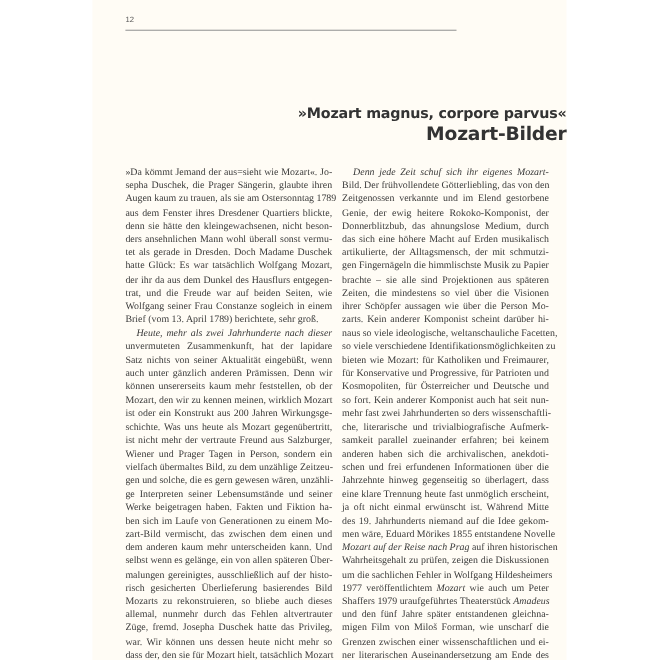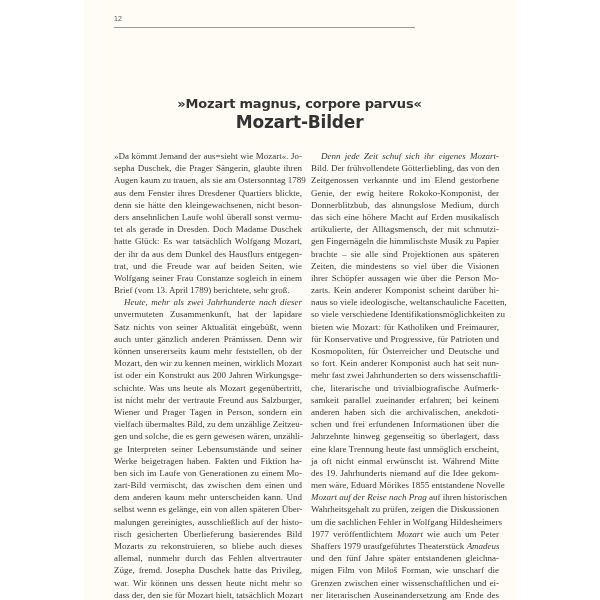--- a/index.html
+++ b/index.html
@@ -1,20 +1,20 @@
 <!DOCTYPE html>
 <html><head>
 <meta charset="utf-8">
 <style>
   html, body { margin:0; padding:0; }
   body { width:600px; height:600px; background:#ffffff; position:relative; overflow:hidden; }
   .page { position:absolute; left:84px; top:0; width:431px; height:600px; background:#fffcf5; }
   .page-number { position:absolute; left:114px; top:15px; font-family:"Liberation Sans", sans-serif; font-size:7px; color:#555; }
   .header-rule { position:absolute; left:114px; top:27px; width:301px; height:1px; background:#9a9a9a; }
-  .title-block { position:absolute; left:84px; width:431px; top:95px; text-align:center; font-family:"DejaVu Sans", sans-serif; font-weight:bold; color:#333; }
+  .title-block { position:absolute; left:84px; width:431px; top:95px; text-align:right; font-family:"DejaVu Sans", sans-serif; font-weight:bold; color:#333; }
   .title-line1 { font-size:13px; line-height:18px; letter-spacing:-0.2px; }
   .title-line2 { font-size:17px; line-height:18px; letter-spacing:-0.2px; }
   .column { position:absolute; top:150px; width:188px; font-family:"Liberation Serif", serif; font-size:9px; line-height:12.2px; color:#3a3a3a; }
   .col-left { left:114px; }
   .col-right { left:311px; }
   .line { display:block; white-space:nowrap; text-align:justify; text-align-last:justify; height:12.2px; overflow:visible; }
   .line.last { text-align-last:left; }
   .line.indent { padding-left:10px;font-style:italic; }
   .it { font-style:italic;font-family:Liberation Serif, serif; }
 </style>
@@ -29,21 +29,21 @@
   <div class="title-line1">»Mozart magnus, corpore parvus«</div>
   <div class="title-line2">Mozart-Bilder</div>
 </div>
 
 <div class="column col-left" id="col-left">
     <span class="line">»Da kömmt Jemand der aus=sieht wie Mozart«. Jo-</span>
     <span class="line">sepha Duschek, die Prager Sängerin, glaubte ihren</span>
     <span class="line">Augen kaum zu trauen, als sie am Ostersonntag 1789</span>
     <span class="line">aus dem Fenster ihres Dresdener Quartiers blickte,</span>
     <span class="line">denn sie hätte den kleingewachsenen, nicht beson-</span>
-    <span class="line">ders ansehnlichen Laufe wohl überall sonst vermu-</span>
+    <span class="line">ders ansehnlichen Mann wohl überall sonst vermu-</span>
     <span class="line">tet als gerade in Dresden. Doch Madame Duschek</span>
     <span class="line">hatte Glück: Es war tatsächlich Wolfgang Mozart,</span>
     <span class="line">der ihr da aus dem Dunkel des Hausflurs entgegen-</span>
     <span class="line">trat, und die Freude war auf beiden Seiten, wie</span>
     <span class="line">Wolfgang seiner Frau Constanze sogleich in einem</span>
     <span class="line last">Brief (vom 13. April 1789) berichtete, sehr groß.</span>
     <span class="line indent">Heute, mehr als zwei Jahrhunderte nach dieser</span>
     <span class="line">unvermuteten Zusammenkunft, hat der lapidare</span>
     <span class="line">Satz nichts von seiner Aktualität eingebüßt, wenn</span>
     <span class="line">auch unter gänzlich anderen Prämissen. Denn wir</span>

